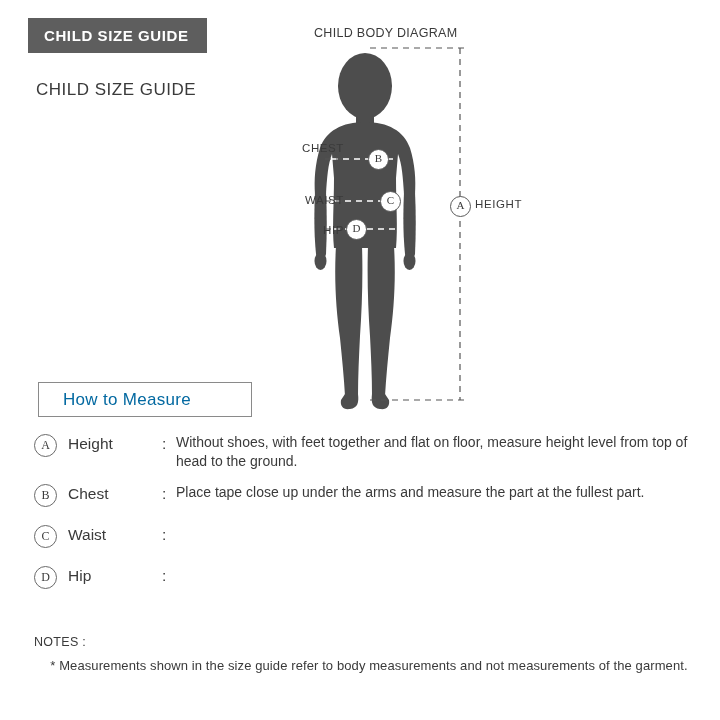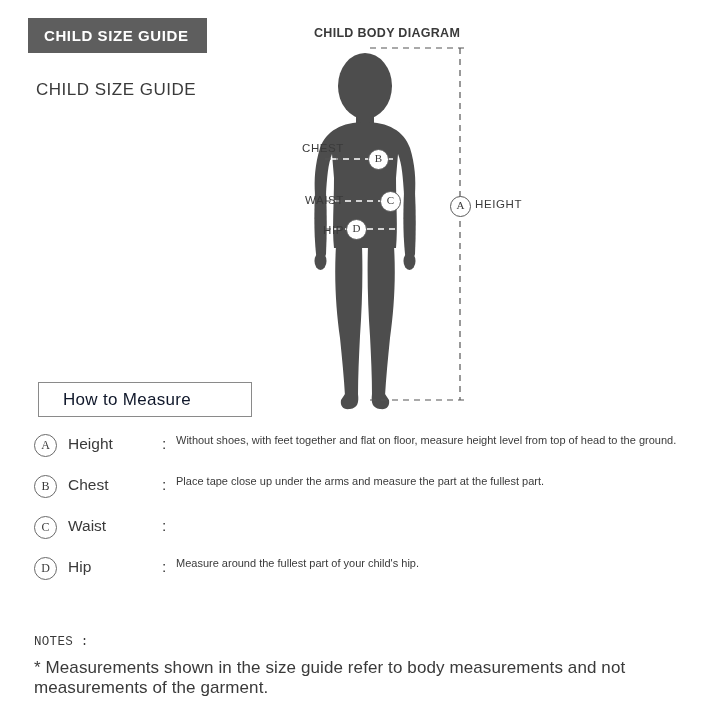--- a/index.html
+++ b/index.html
@@ -44,21 +44,21 @@
     left: 270px;
     top: 18px;
     width: 300px;
     height: 400px;
   }
   .diagram-title {
     position: absolute;
     left: 44px;
     top: 8px;
     font-size: 12.5px;
-    font-weight: bold;
+    font-weight: normal;
     color: #3a3a3a;
     letter-spacing: 0.3px;
     white-space: nowrap;
   }
   .body-svg {
     position: absolute;
     left: 0;
     top: 0;
   }
 
@@ -111,21 +111,21 @@
     width: 214px;
     height: 35px;
     border: 1px solid #8a8a8a;
     box-sizing: border-box;
   }
   .howto-text {
     position: absolute;
     left: 24px;
     top: 7px;
     font-size: 17px;
-    color: #0f172a;
+    color: #0369a1;
     letter-spacing: 0.3px;
     text-align: right;
   }
 
   
   .meas-list {
     position: absolute;
     left: 34px;
     top: 432px;
     width: 664px;
@@ -159,45 +159,45 @@
   }
   .row-colon {
     position: absolute;
     left: 128px;
     top: 3px;
     font-size: 15.5px;
     color: #3a3a3a;
   }
   .row-desc {
     margin-left: 142px;
-    font-size: 11px;
+    font-size: 14px;
     color: #3a3a3a;
     line-height: 1.35;
     padding-top: 1px;
   }
 
   
   .notes {
     position: absolute;
     left: 34px;
     top: 635px;
     width: 670px;
   }
   .notes-title {
     font-size: 12.5px;
     color: #3a3a3a;
     letter-spacing: 0.3px;
     margin-bottom: 9px;
-    font-family: Liberation Mono, monospace;
   }
   .note-line {
-    font-size: 17px;
+    font-size: 13px;
     color: #3a3a3a;
     margin-bottom: 9px;
     letter-spacing: 0.1px;
+    text-align: center;
   }
 </style>
 </head>
 <body>
 
 <div class="header-badge">
   <span>CHILD SIZE GUIDE</span>
 </div>
 <div class="page-title">CHILD SIZE GUIDE</div>
 
@@ -291,21 +291,20 @@
   <div class="meas-row">
     <div class="row-marker">C</div>
     <div class="row-term">Waist</div>
     <div class="row-colon">:</div>
   </div>
 
   <div class="meas-row">
     <div class="row-marker">D</div>
     <div class="row-term">Hip</div>
     <div class="row-colon">:</div>
-    <div class="row-desc">Measure around the fullest part of  your child's hip.</div>
   </div>
 
 </div>
 
 <div class="notes">
   <div class="notes-title">NOTES :</div>
   <div class="note-line">* Measurements shown in the size guide refer to body measurements and not measurements of the garment.</div>
 </div>
 
 </body></html>

